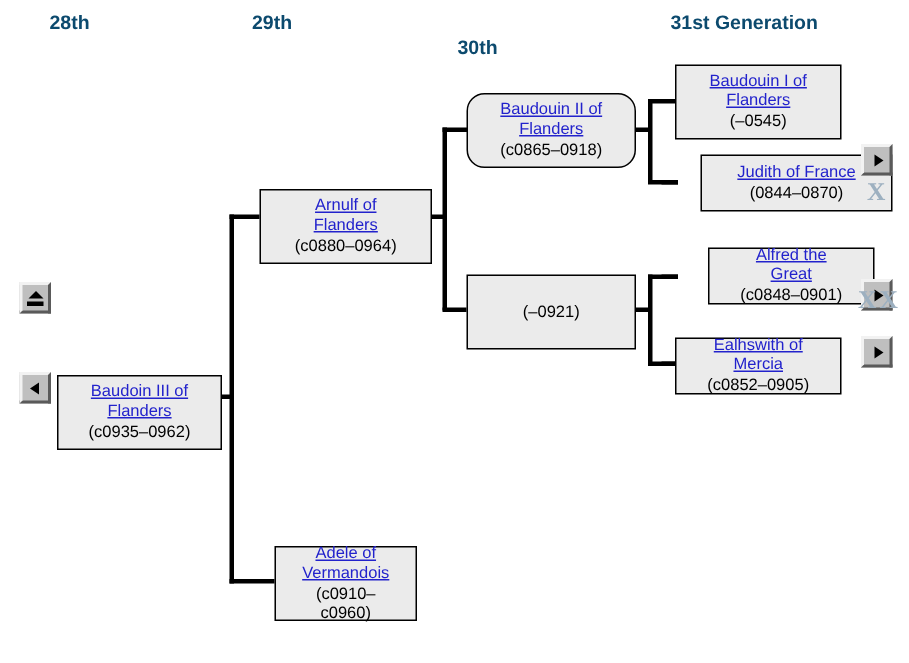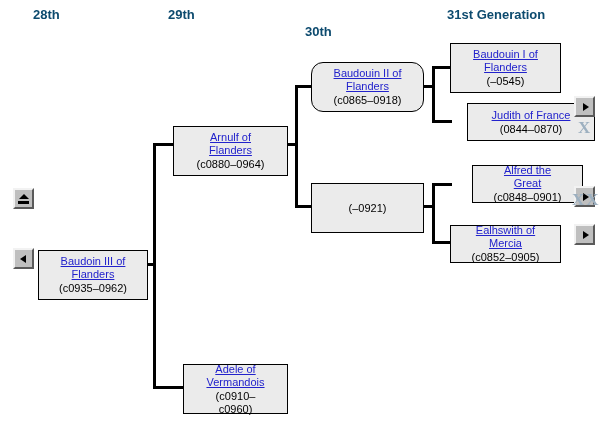--- a/index.html
+++ b/index.html
@@ -167,21 +167,21 @@
           <div>Flanders</div>
         </div>
         <div class="pdate">(c0935–0962)</div>
       </div>
       <div class="pbox" style="left: 173px; top: 126px; width: 115px; height: 50px;">
         <div class="pname">
           <div>Arnulf of Flanders</div>
         </div>
         <div class="pdate">(c0880–0964)</div>
       </div>
-      <div class="pbox" style="left: 183px; top: 364px; width: 105px; height: 50px;">
+      <div class="pbox" style="left: 183px; top: 364px; width: 95px; height: 50px;">
         <div class="pname">
           <div>Adele of</div>
           <div>Vermandois</div>
         </div>
         <div class="pdate">(c0910–c0960)</div>
       </div>
       <div class="pbox" style="left: 311px; top: 62px; width: 113px; height: 50px; border-radius: 12px;">
         <div class="pname">
           <div>Baudouin II of</div>
           <div>Flanders</div>

